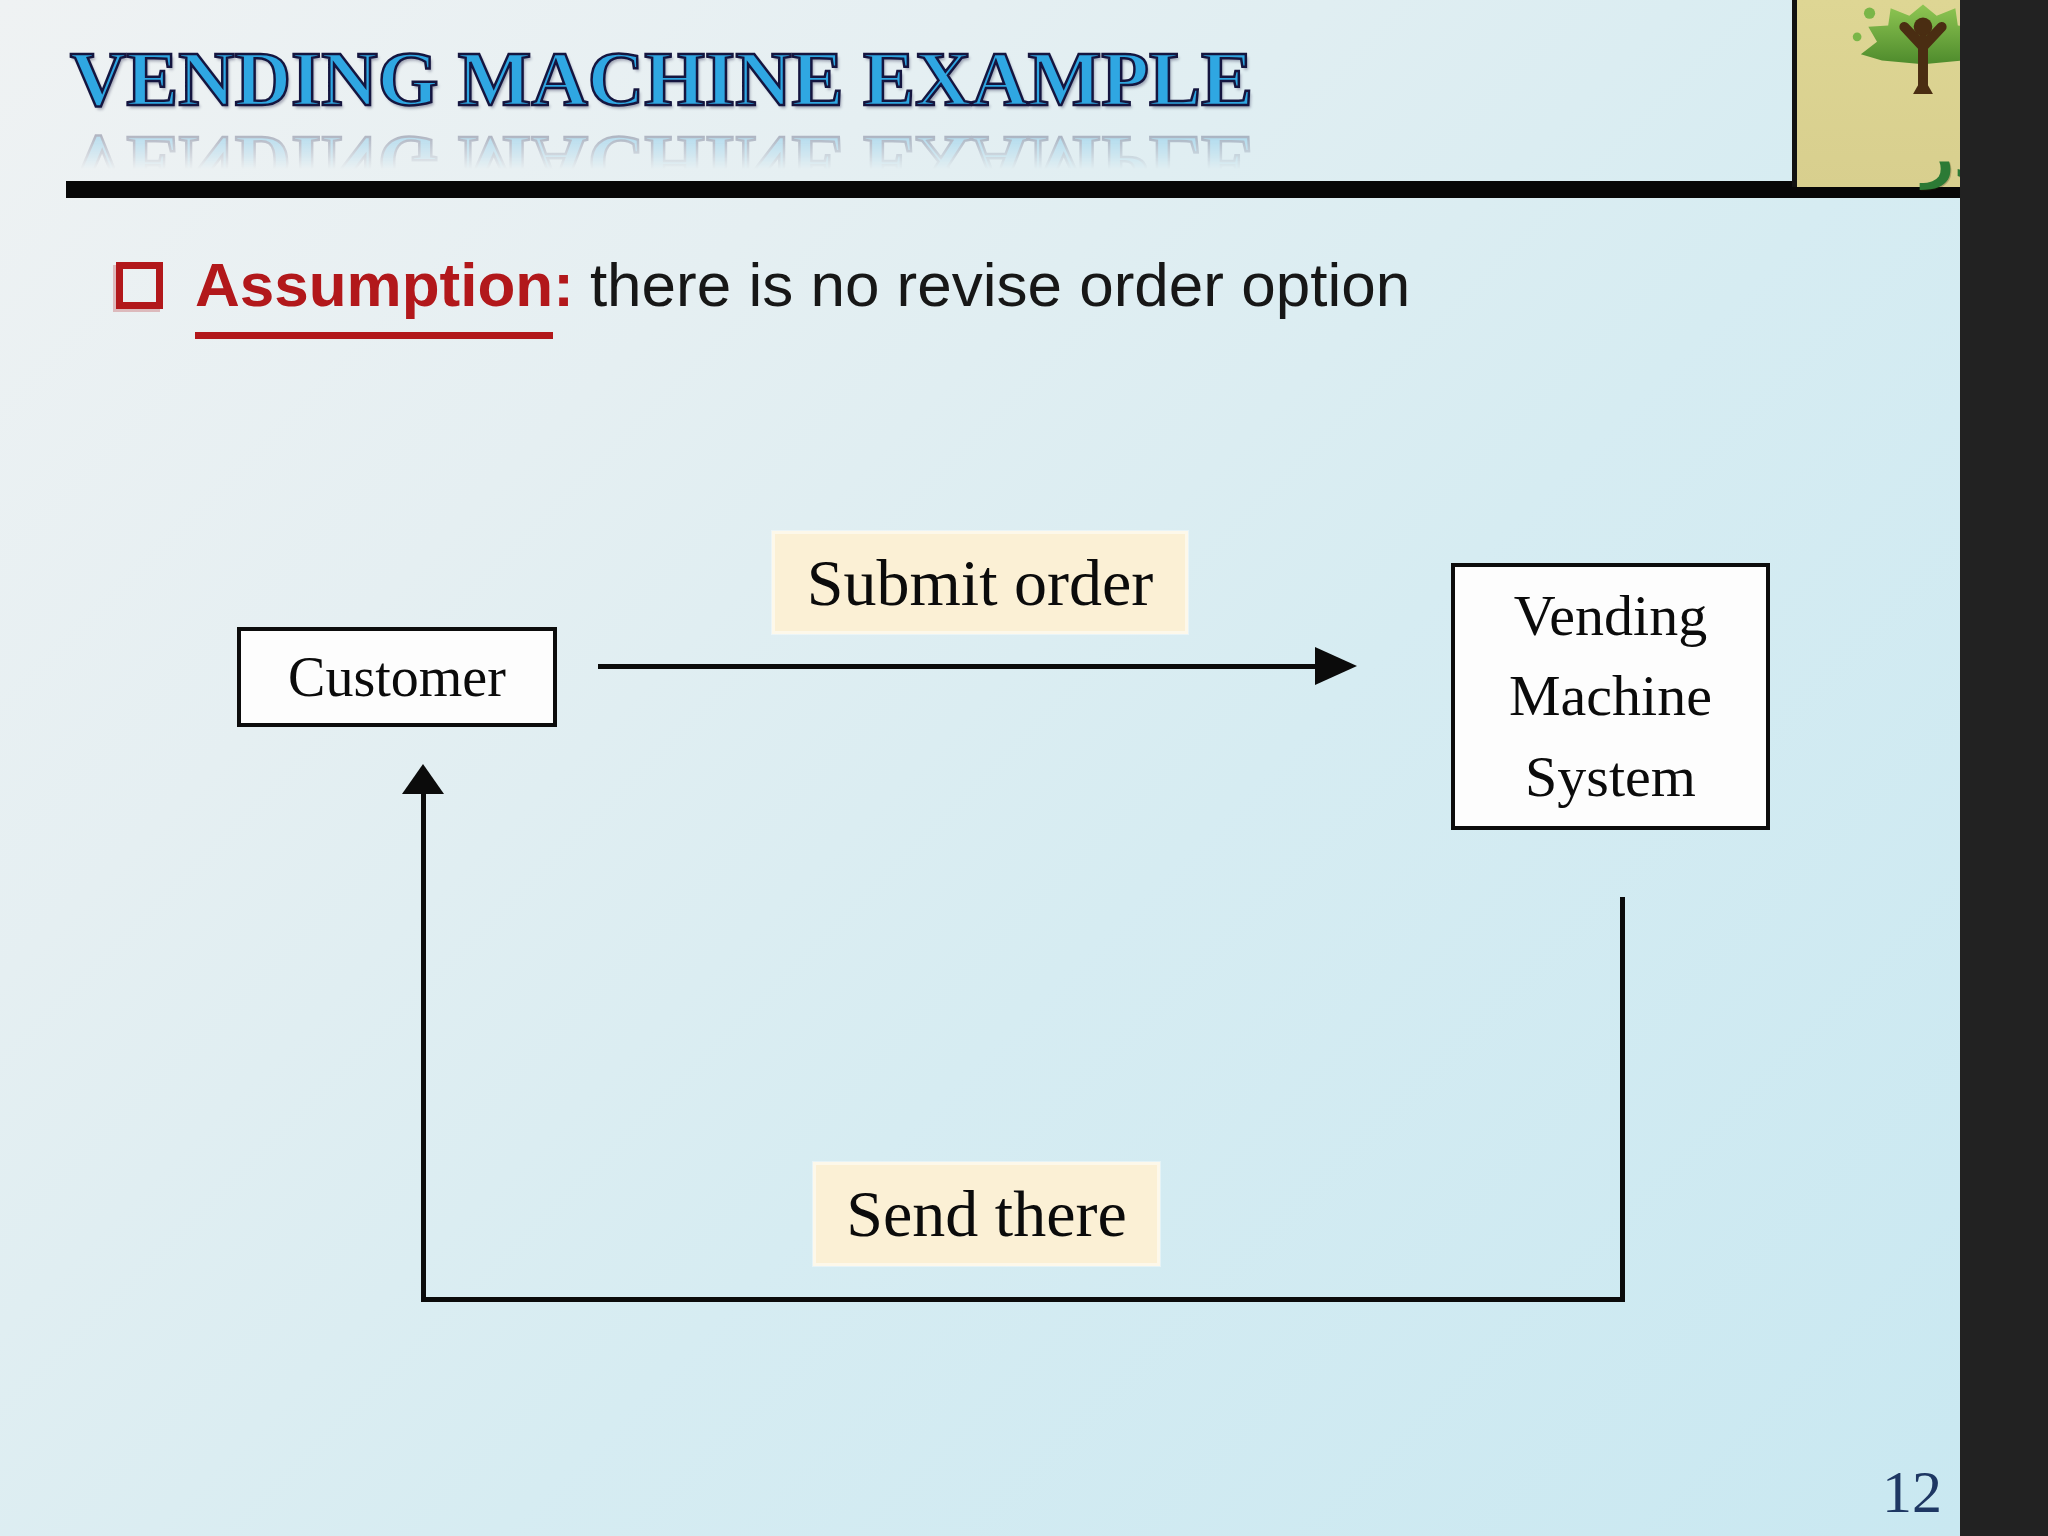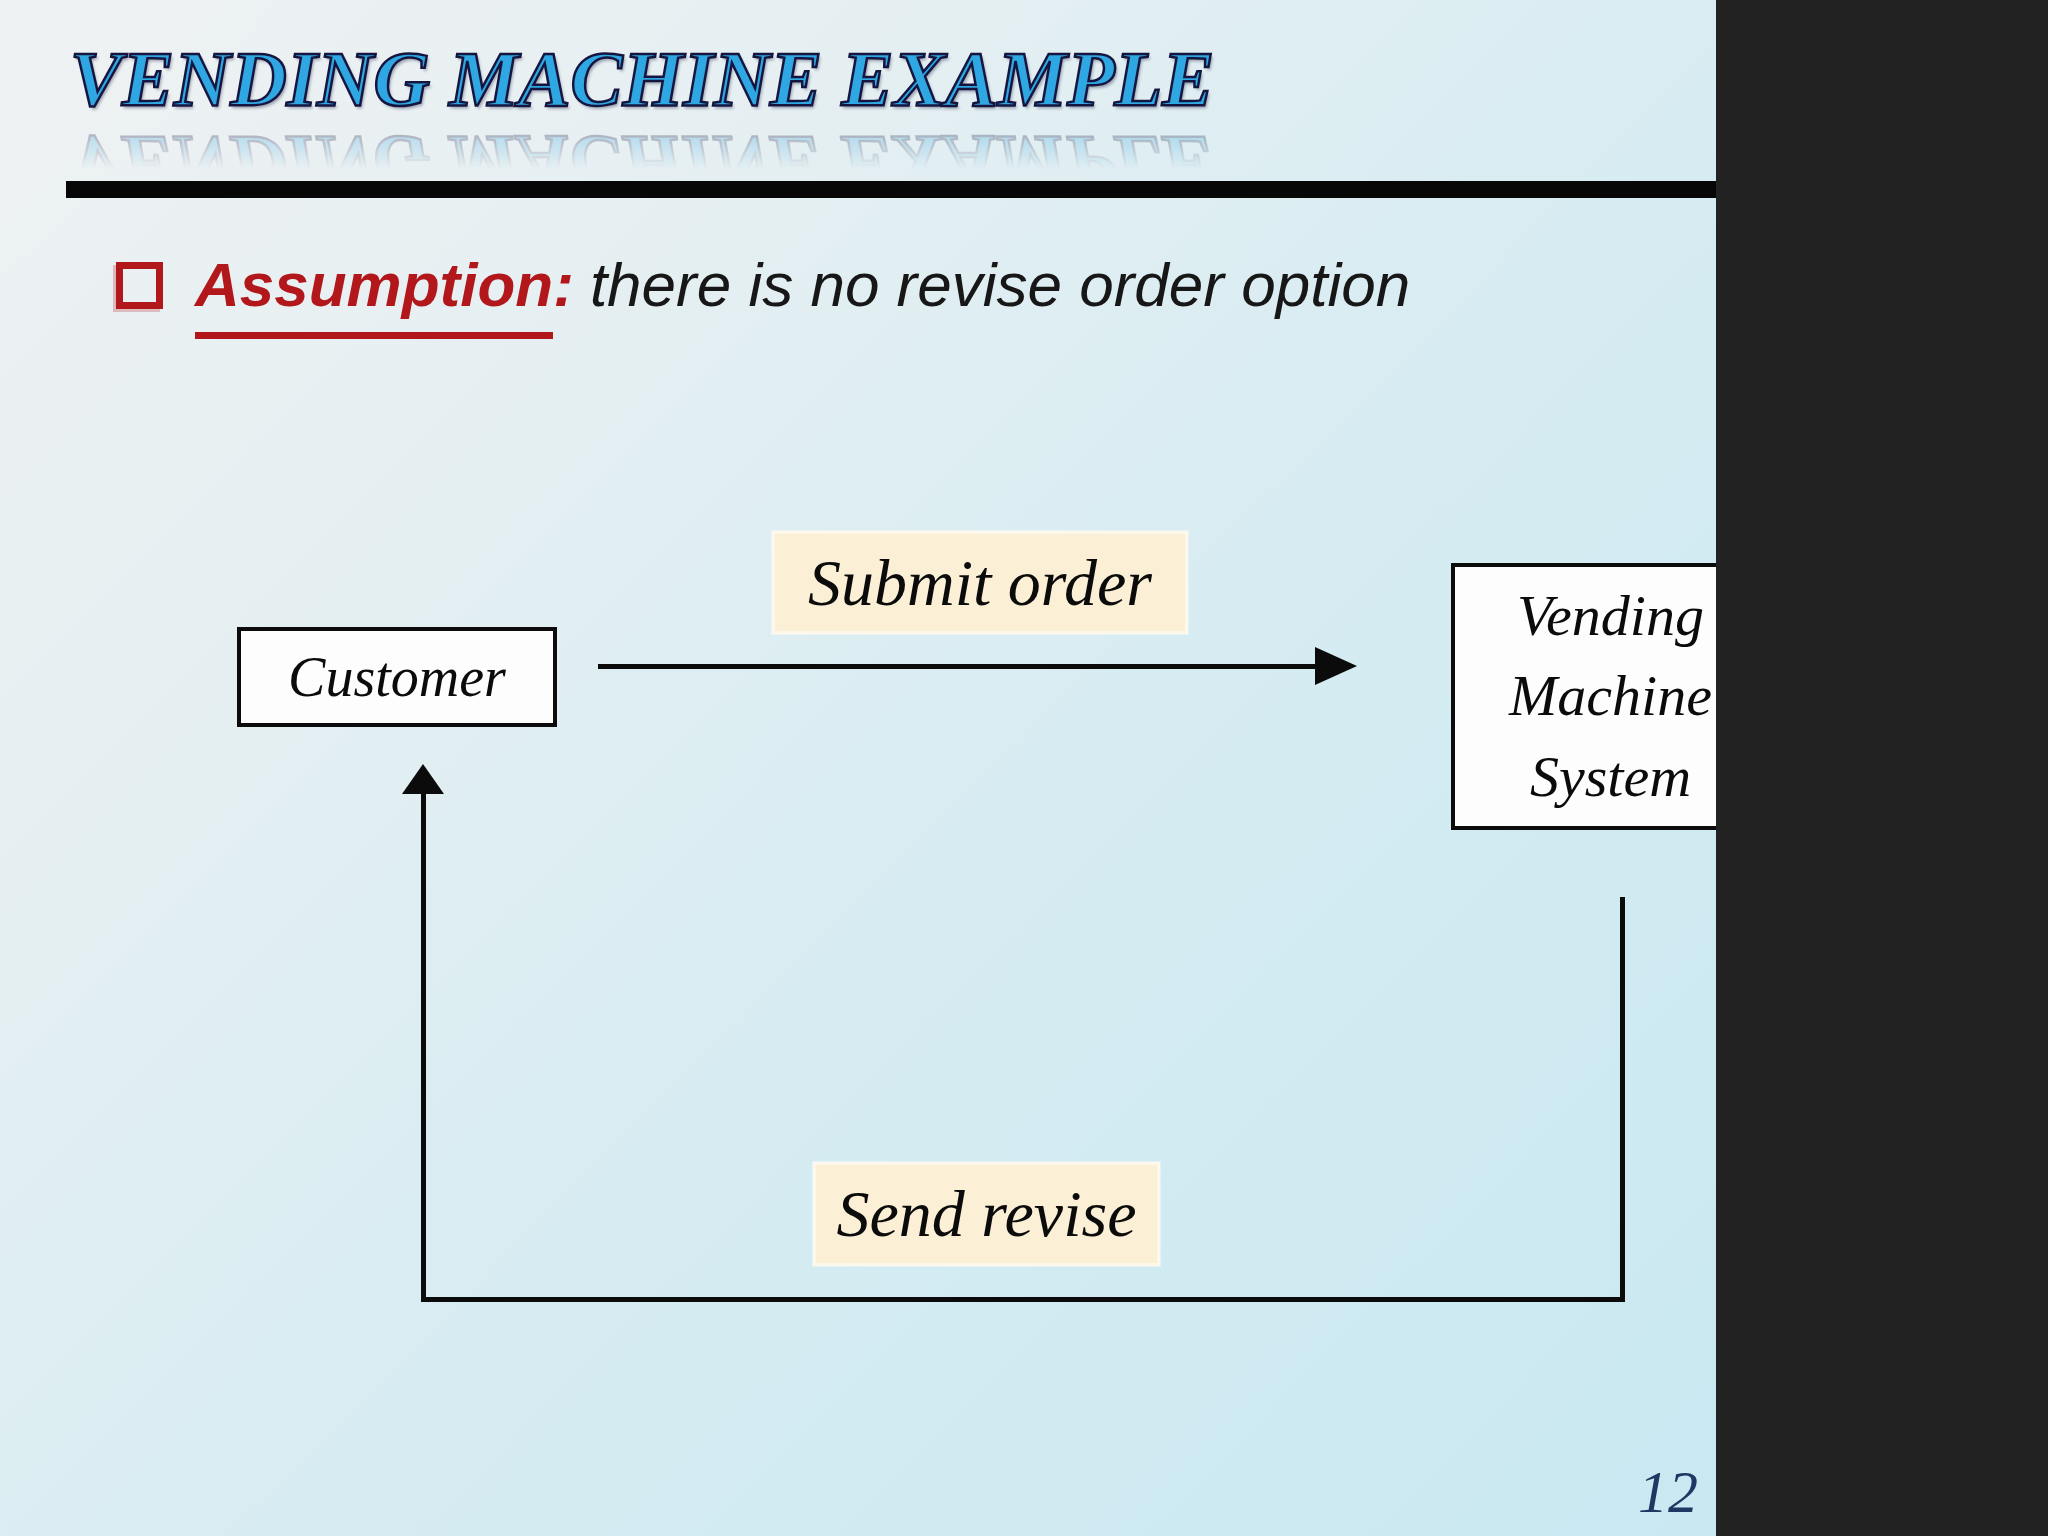--- a/index.html
+++ b/index.html
@@ -1,22 +1,21 @@
 <!DOCTYPE html>
 <html><head>
 <meta charset="utf-8">
 <style>
   html,body{margin:0;padding:0;background:#222;}
   .slide{
     position:relative;
-    width:1716px;height:1536px;
+    width:1960px;height:1536px;
     overflow:hidden;
     background:linear-gradient(135deg,#eff2f3 0%,#e5eff2 28%,#d6ecf2 58%,#c9e8f1 100%);
     font-family:"Liberation Serif","DejaVu Serif",serif;
-    font-style:italic;
   }
   .abs{position:absolute;}
 
   
   .title-wrap{left:70px;top:40px;line-height:1;}
   .title-main{
     font-size:78px;font-weight:bold;letter-spacing:0px;
     color:#2fa7e2;
     -webkit-text-stroke:2.5px #15153f;
     text-shadow:2px 3px 3px rgba(20,20,60,.35);
@@ -141,21 +140,21 @@
     <span>Customer</span>
   </div>
   <div class="abs tag submit-tag">
     <span>Submit order</span>
   </div>
 
   <div class="abs node system-box">
     <span>Vending Machine System</span>
   </div>
   <div class="abs tag send-tag">
-    <span>Send revise</span>
+    <span>Send there</span>
   </div>
 
   <div class="abs line submit-line"></div>
   <div class="abs arrowhead-right"></div>
 
   <div class="abs line return-down"></div>
   <div class="abs line return-bottom"></div>
   <div class="abs line return-up"></div>
   <div class="abs arrowhead-up"></div>
 

